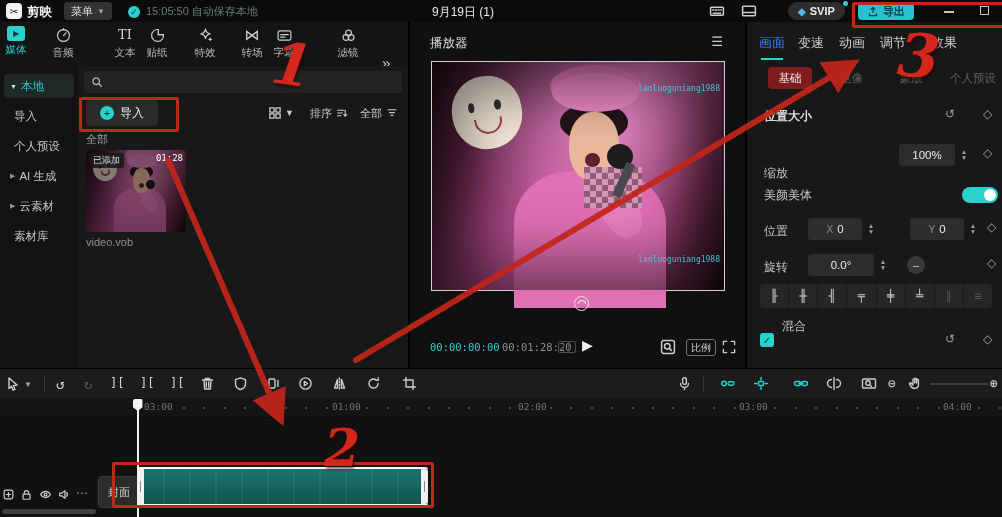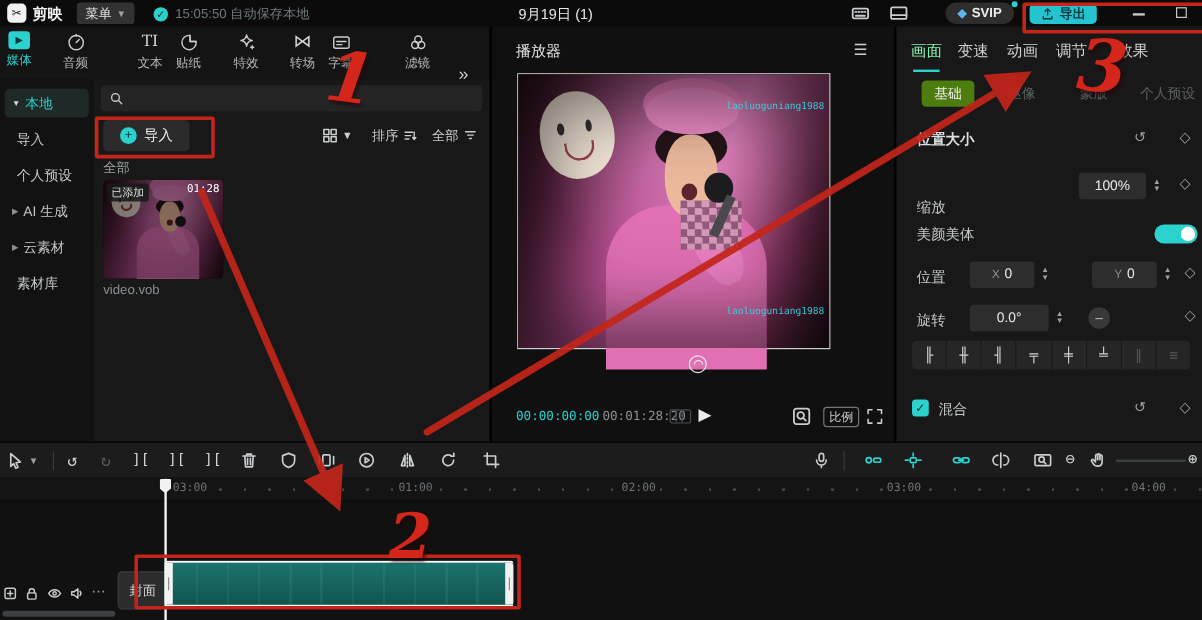--- a/index.html
+++ b/index.html
@@ -98,39 +98,39 @@
      background:repeating-conic-gradient(#d49ab8 0% 25%, #8f5878 0% 50%); background-size:12px 12px; opacity:.95; }
   .scene .mic { position:absolute; left:60%; top:36%; width:9%; height:11%; background:#1d1d1f; border-radius:50%; }
   .scene .micstick { position:absolute; left:64%; top:44%; width:3%; height:16%; background:#4a4a4e; transform:rotate(24deg); }
   .scene .vig { position:absolute; inset:0; box-shadow:inset 0 0 60px 26px rgba(0,0,0,.55); }
   .wm { position:absolute; color:#39d8e8; font-family:"DejaVu Sans Mono",monospace; font-size:8px; opacity:.9; }
 
   
   .player { position:absolute; left:408px; top:22px; width:337px; height:346px; background:#101010; border-left:2px solid #000; }
   .player-title { position:absolute; left:20px; top:13px; font-size:12.5px; color:#dfe2e3; }
   .player-menu { position:absolute; right:22px; top:12px; font-size:13px; color:#c9cdcf; }
-  .video-frame { position:absolute; left:22px; top:40px; width:259px; height:228px; outline:1.5px solid rgba(240,240,240,.85); }
+  .video-frame { position:absolute; left:22px; top:40px; width:292px; height:228px; outline:1.5px solid rgba(240,240,240,.85); }
   .player-logo { position:absolute; left:164px; top:274px; width:15px; height:15px; border:1.5px solid #e8e8e8; border-radius:50%; }
   .player-logo::after { content:""; position:absolute; left:3px; top:3px; width:6px; height:3px;
                         border:1.5px solid #e8e8e8; border-bottom:0; border-radius:6px 6px 0 0; }
   .pc-bar { position:absolute; left:0; bottom:8px; width:100%; height:24px; }
   .tc-cur { position:absolute; left:20px; top:5px; font-family:"DejaVu Sans Mono",monospace; font-size:10.5px; color:#2ad1cd; }
   .tc-tot { position:absolute; left:92px; top:5px; font-family:"DejaVu Sans Mono",monospace; font-size:10.5px; color:#8a9094; }
   .film-ic { position:absolute; left:148px; top:5px; width:18px; height:12px; border:1.4px solid #4a4e50; border-radius:2px; }
   .film-ic::after { content:""; position:absolute; left:4px; top:0; bottom:0; width:1.4px; background:#4a4e50; box-shadow:5px 0 0 #4a4e50; }
   .play-btn { position:absolute; left:172px; top:1px; font-size:14px; color:#ececec; }
   .ratio-btn { position:absolute; left:276px; top:3px; width:30px; height:17px; border:1px solid #6f7579; border-radius:3px;
                color:#cfd3d5; font-size:10px; display:flex; align-items:center; justify-content:center; }
 
   
   .inspector { position:absolute; left:745px; top:22px; width:257px; height:346px; background:#181818; border-left:2px solid #000; }
   .insp-tab { position:absolute; top:12px; font-size:13px; color:#cfd0d2; }
-  .insp-tab.active { color:#86efac; }
+  .insp-tab.active { color:#3b82f6; }
   .insp-tab.active::after { content:""; position:absolute; left:2px; right:2px; bottom:-8px; height:2px; background:#2ad1cd; }
-  .subtab-pill { position:absolute; left:21px; top:45px; width:44px; height:22px; background:#4d7c0f; border-radius:4px;
+  .subtab-pill { position:absolute; left:21px; top:45px; width:44px; height:22px; background:#7f1d1d; border-radius:4px;
                  color:#f0f0f0; font-size:11.5px; display:flex; align-items:center; justify-content:center; }
   .subtab { position:absolute; top:49px; font-size:11.5px; color:#5d6163; }
   .row-lab { position:absolute; left:17px; font-size:12px; color:#c5c9cb; }
   .sec-lab { position:absolute; left:17px; font-size:12px; color:#dcdee0; font-weight:bold; }
   .kf { position:absolute; font-size:12px; color:#9aa0a3; }
   .reset { position:absolute; font-size:12px; color:#9aa0a3; }
   .valbox { position:absolute; height:22px; background:#2d2d2d; border-radius:3px; color:#e8eaeb; font-size:11.5px;
             display:flex; align-items:center; justify-content:center; gap:4px; }
   .valbox .ax { color:#8a9094; font-size:10px; }
   .stepper { position:absolute; width:12px; height:22px; display:flex; flex-direction:column; align-items:center;
@@ -477,21 +477,21 @@
       <div class="align-cell">╫</div>
       <div class="align-cell">╢</div>
       <div class="align-cell">╤</div>
       <div class="align-cell">╪</div>
       <div class="align-cell">╧</div>
       <div class="align-cell dim">∥</div>
       <div class="align-cell dim">≡</div>
     </div>
 
     <div class="chk">✓</div>
-    <div class="row-lab" style="left:35px;top:311px">混合</div>
+    <div class="row-lab" style="left:35px;top:296px">混合</div>
     <span class="reset" style="left:198px;top:310px">↺</span>
     <span class="kf" style="left:236px;top:310px">◇</span>
   </div>
 
   <div class="tl-toolbar">
     <span class="tt i" style="left:6px">
       <svg class="ic" width="15" height="15" viewBox="0 0 15 15">
           <path d="M3 2l8 7-3.6.6 1.6 3.8-1.9.8-1.6-3.9L3 12.6z"></path>
         </svg>
       </span>

